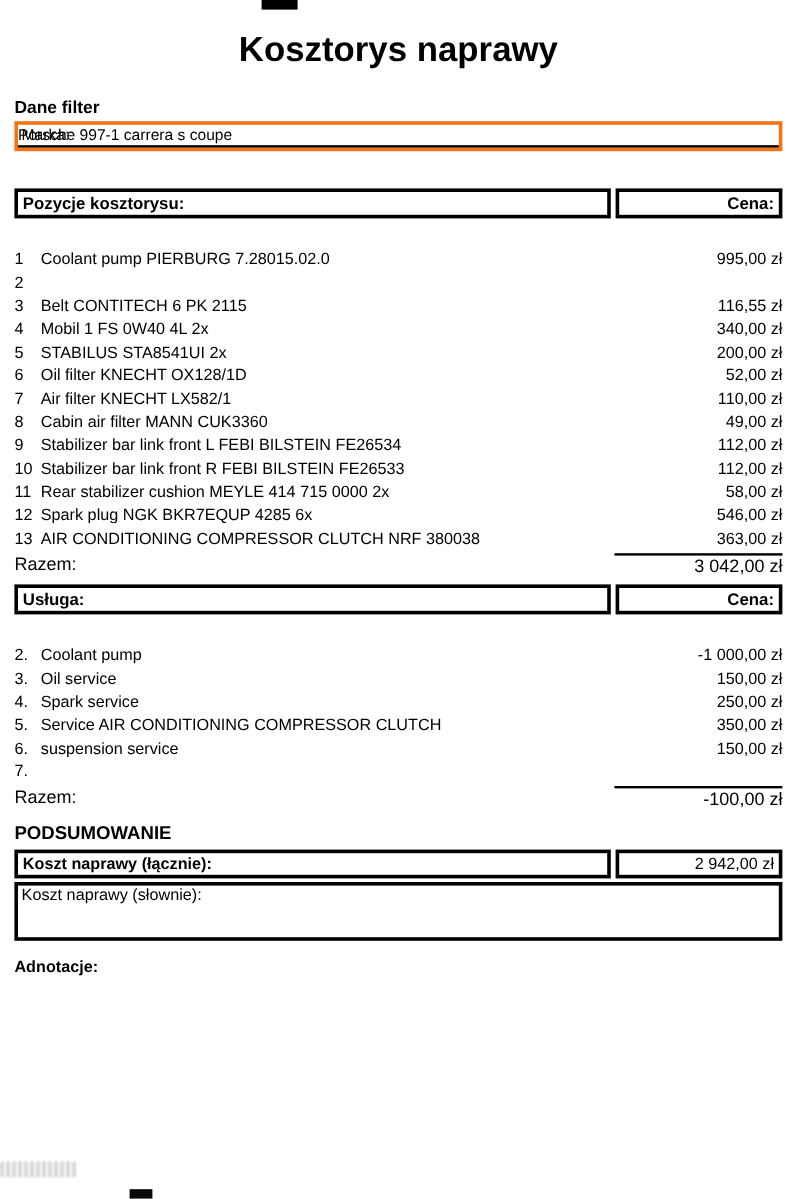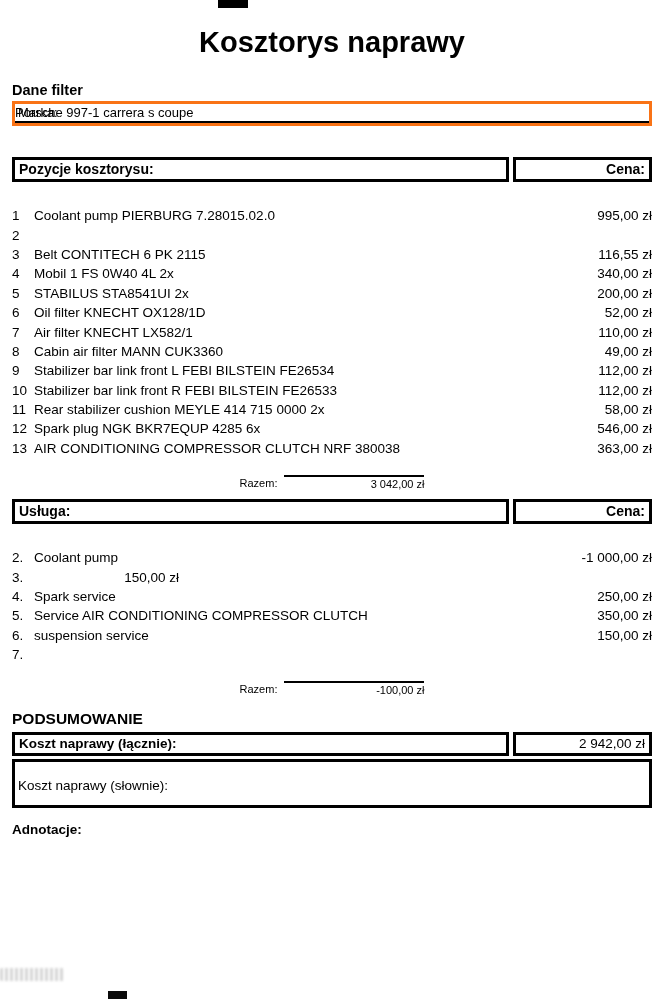--- a/index.html
+++ b/index.html
@@ -34,26 +34,26 @@
   .sum-row .box-left { font-weight:bold; }
 
   
   .items { margin-top:24px; }
   .irow { display:flex; align-items:center; height:19.4px; font-size:13.5px; }
   .ino { width:22px; flex:none; }
   .idesc { flex:1; overflow:hidden; white-space:nowrap; }
   .iprice { width:145px; flex:none; text-align:right; }
 
   
-  .total { display:flex; justify-content:center; align-items:center; height:21px; font-size:11px; margin-top:14px; }
+  .total { display:flex; justify-content:space-between; align-items:center; height:21px; font-size:15px; margin-top:2px; }
   .tlabel { padding-right:7px; }
   .tvalue { width:140px; text-align:right; border-top:2px solid #000; padding-top:1px; }
 
   
-  .slownie { border:3px solid #000; height:49px; font-size:13.5px; padding:16px 3px; margin-top:3px; }
+  .slownie { border:3px solid #000; height:49px; font-size:13.5px; padding:0 3px; margin-top:3px; }
 
   
   .art-top { position:absolute; left:218px; top:0; width:30px; height:8px; background:#000; }
   .art-bottom { position:absolute; left:108px; top:991px; width:19px; height:8px; background:#0a0a0a; }
   .art-wm {
     position:absolute; left:0; top:968px; width:64px; height:13px;
     background:repeating-linear-gradient(90deg,#8a8a8a 0 3px,transparent 3px 5px);
     opacity:.35; filter:blur(1px); border-radius:2px;
   }
 </style>
@@ -159,20 +159,21 @@
   </div>
 
   <div class="items">
     <div class="irow">
       <span class="ino">2.</span>
       <span class="idesc">Coolant pump</span>
       <span class="iprice">-1 000,00 zł</span>
     </div>
     <div class="irow">
       <span class="ino">3.</span>
+      <span class="idesc">Oil service</span>
       <span class="iprice">150,00 zł</span>
     </div>
     <div class="irow">
       <span class="ino">4.</span>
       <span class="idesc">Spark service</span>
       <span class="iprice">250,00 zł</span>
     </div>
     <div class="irow">
       <span class="ino">5.</span>
       <span class="idesc">Service AIR CONDITIONING COMPRESSOR CLUTCH</span>

